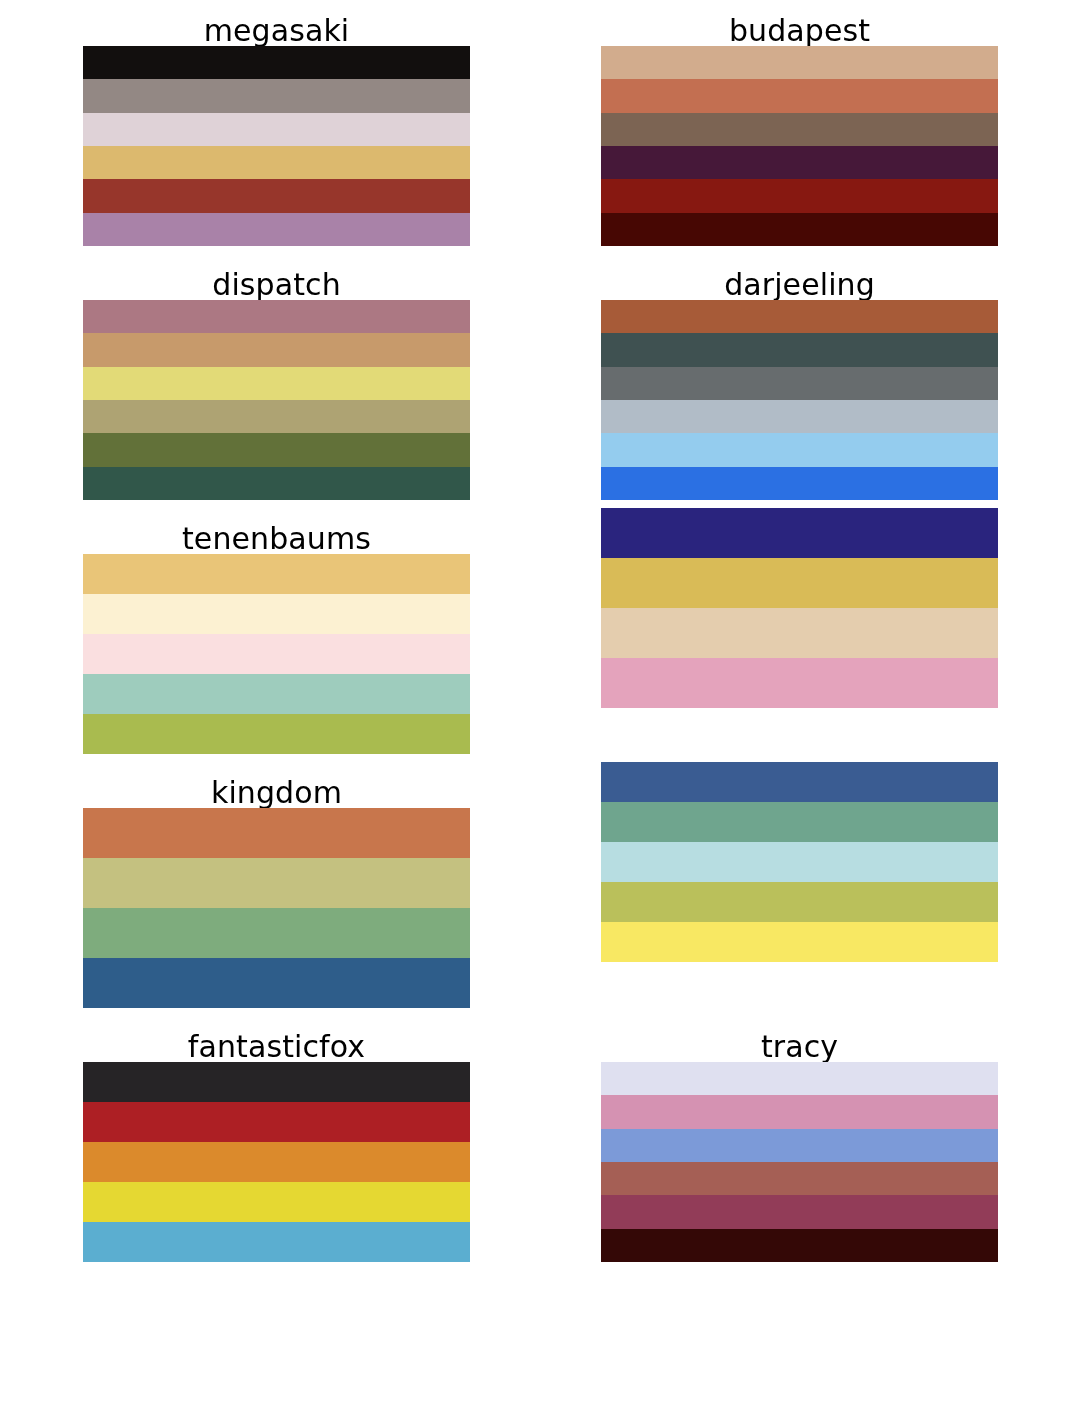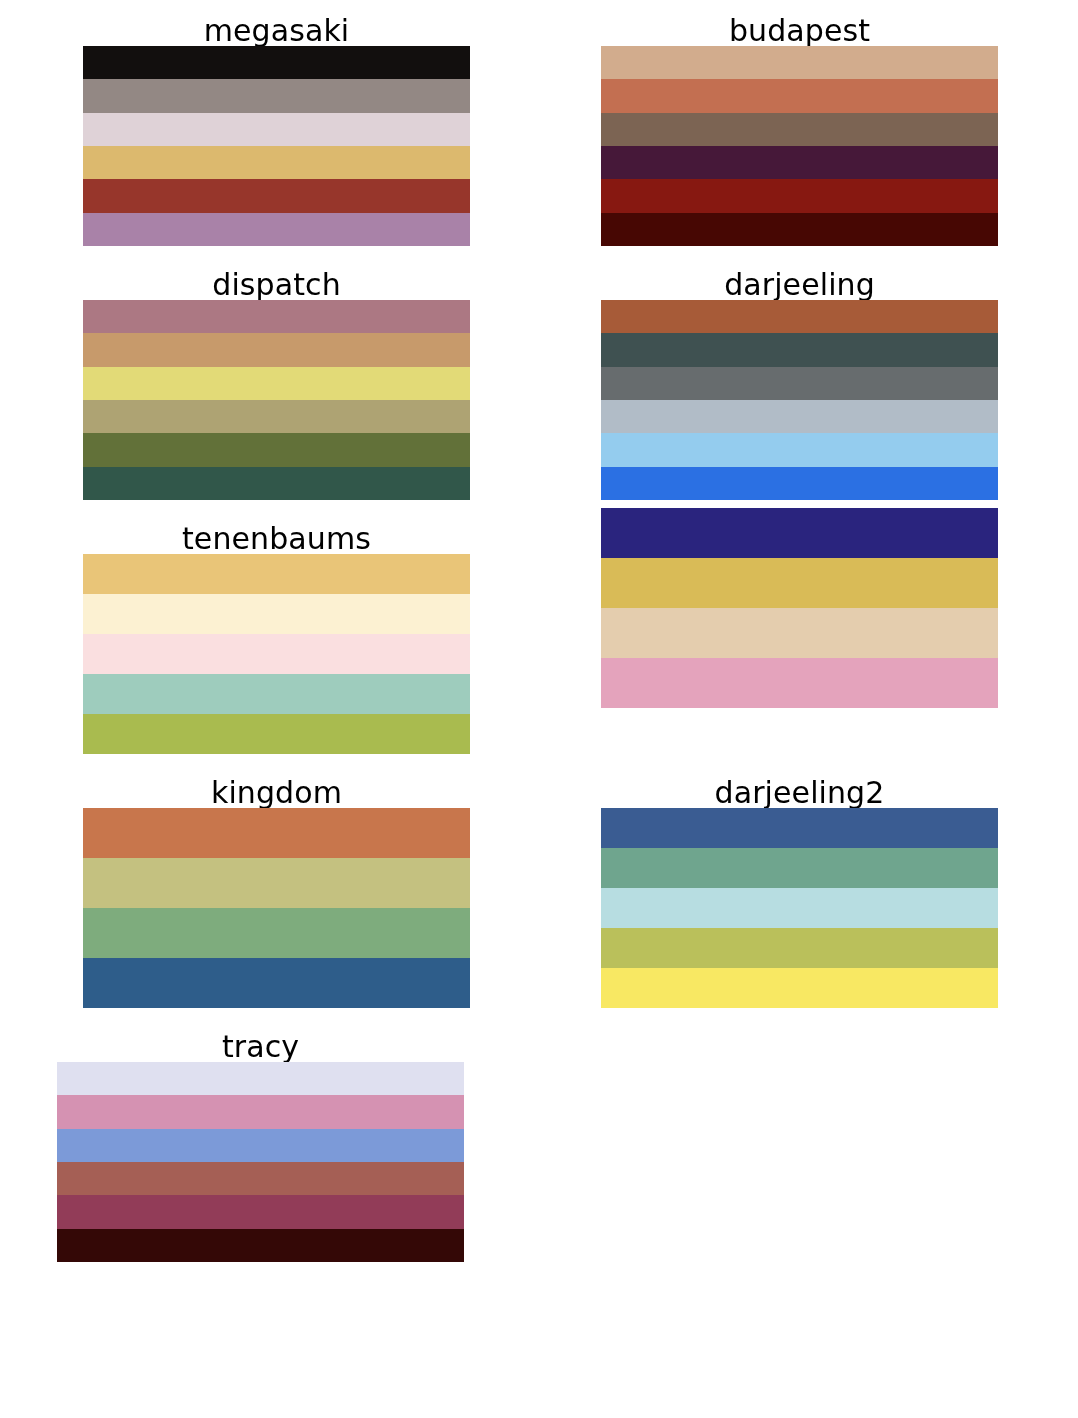--- a/index.html
+++ b/index.html
@@ -136,27 +136,36 @@
       <div class="palette-cell col-left">
         <div class="palette-title">kingdom</div>
         <div class="swatch-stack">
           <div class="swatch-band" title="dispatch 1: #C8764C" style="background: rgb(200, 118, 76);"></div>
           <div class="swatch-band" title="dispatch 2: #C4C180" style="background: rgb(196, 193, 128);"></div>
           <div class="swatch-band" title="dispatch 3: #7EAC7D" style="background: rgb(126, 172, 125);"></div>
           <div class="swatch-band" title="dispatch 4: #2E5D8A" style="background: rgb(46, 93, 138);"></div>
         </div>
       </div>
       <div class="palette-cell col-right">
-        <div class="palette-title">darjeeling2</div>
         <div class="swatch-stack">
           <div class="swatch-band" title="darjeeling2 1: #3A5C92" style="background: rgb(58, 92, 146);"></div>
           <div class="swatch-band" title="darjeeling2 2: #6FA58E" style="background: rgb(111, 165, 142);"></div>
           <div class="swatch-band" title="darjeeling2 3: #B7DDE1" style="background: rgb(183, 221, 225);"></div>
           <div class="swatch-band" title="darjeeling2 4: #BAC05B" style="background: rgb(186, 192, 91);"></div>
           <div class="swatch-band" title="darjeeling2 5: #F8E863" style="background: rgb(248, 232, 99);"></div>
+        </div>
+      </div>
+      <div class="palette-cell col-left">
+        <div class="palette-title">fantasticfox</div>
+        <div class="swatch-stack">
+          <div class="swatch-band" title="fantasticfox 1: #262426" style="background: rgb(38, 36, 38);"></div>
+          <div class="swatch-band" title="fantasticfox 2: #AD1F24" style="background: rgb(173, 31, 36);"></div>
+          <div class="swatch-band" title="fantasticfox 3: #DB8A2C" style="background: rgb(219, 138, 44);"></div>
+          <div class="swatch-band" title="fantasticfox 4: #E5D832" style="background: rgb(229, 216, 50);"></div>
+          <div class="swatch-band" title="fantasticfox 5: #5BAED0" style="background: rgb(91, 174, 208);"></div>
         </div>
       </div>
       <div class="palette-cell col-right">
         <div class="palette-title">tracy</div>
         <div class="swatch-stack">
           <div class="swatch-band" title="mendls 1: #DFE0F0" style="background: rgb(223, 224, 240);"></div>
           <div class="swatch-band" title="mendls 2: #D592B2" style="background: rgb(213, 146, 178);"></div>
           <div class="swatch-band" title="mendls 3: #7C9AD8" style="background: rgb(124, 154, 216);"></div>
           <div class="swatch-band" title="mendls 4: #A55F55" style="background: rgb(165, 95, 85);"></div>
           <div class="swatch-band" title="mendls 5: #923C58" style="background: rgb(146, 60, 88);"></div>

